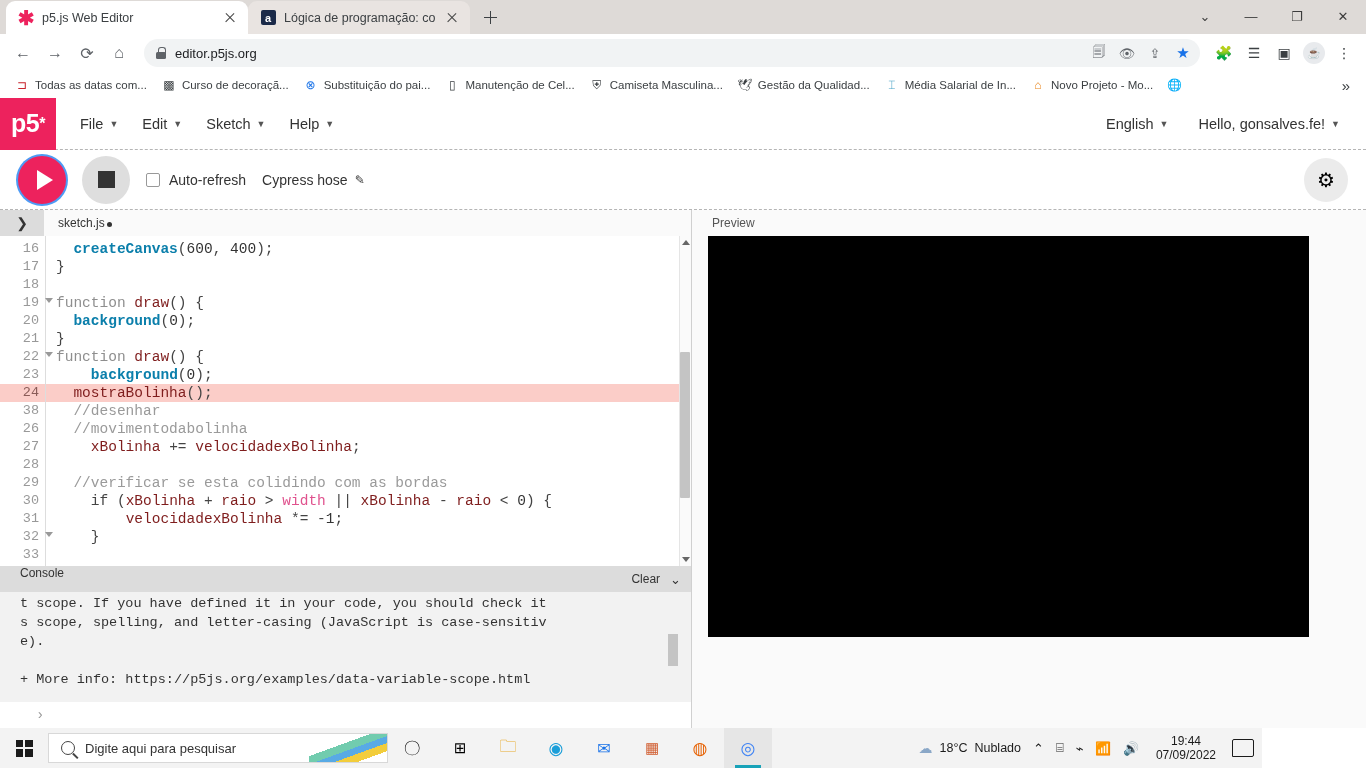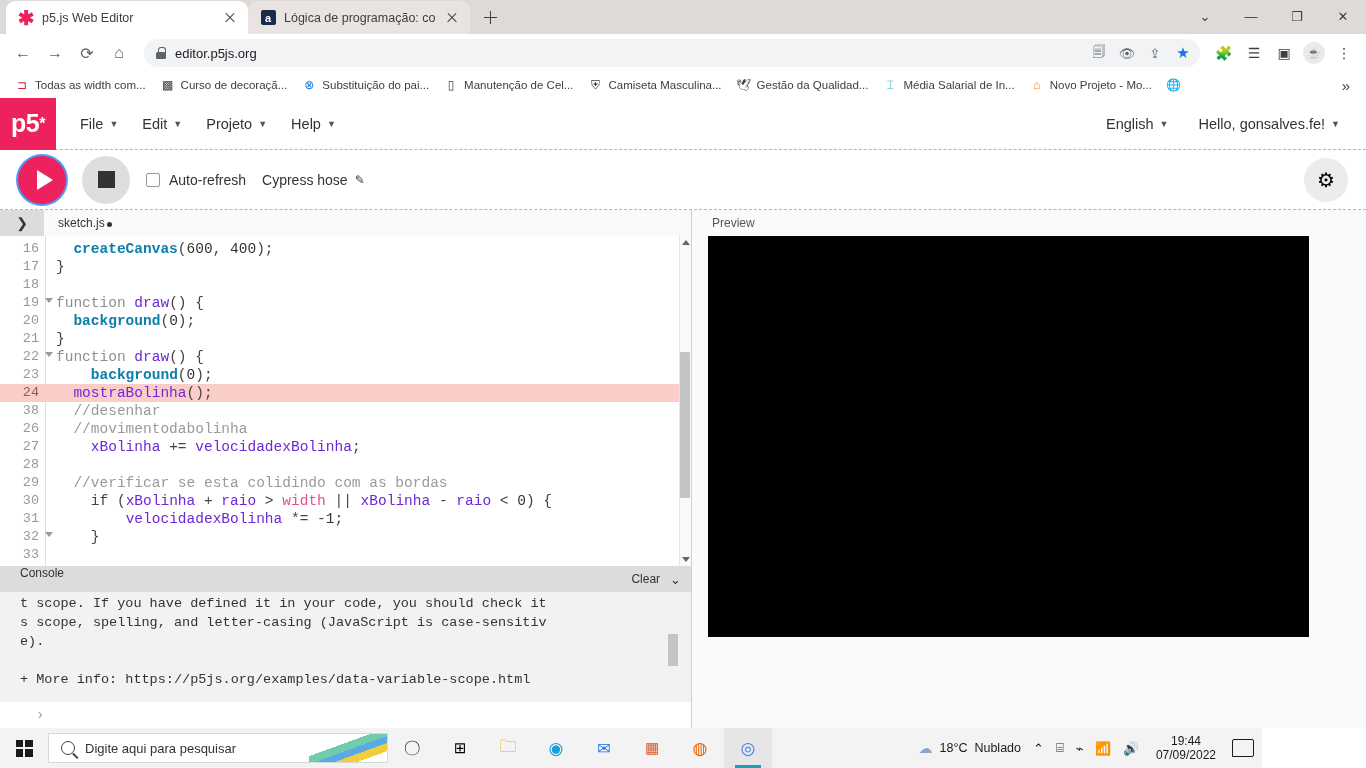--- a/index.html
+++ b/index.html
@@ -104,21 +104,21 @@
   .gutter { width:46px; background:#fff; border-right:1px solid #ddd; padding-top:4px; }
   .gline { height:18px; line-height:18px; text-align:right; padding-right:6px; color:#999; font-size:13.5px; position:relative; }
   .gline.hl { background:#fbcdc8; color:#8a5c58; }
   .fold { position:absolute; right:-8px; top:4px; width:0;height:0;
      border-left:4px solid transparent;border-right:4px solid transparent;border-top:5px solid #999; }
   .codearea { flex:1; padding-top:4px; position:relative; overflow:hidden; }
   .cline { height:18px; line-height:18px; white-space:pre; padding-left:10px; color:#333; }
   .cline.hl { background:#fbcdc8; }
   .tkfn   { color:#0b7fab; font-weight:bold; }
   .tkkw   { color:#8e8e8e; }
-  .tkvar  { color:#6d28d9; }
+  .tkvar  { color:#7f1d1d; }
   .tkcom  { color:#9a9a9a; }
   .tknum  { color:#333; }
   .tkbuiltin { color:#e0528e; }
   .tkplain { color:#444; }
   .ed-scroll { position:absolute; right:0; top:0; width:12px; height:100%; background:#fafafa; border-left:1px solid #e5e5e5;}
   .ed-thumb { position:absolute; right:1px; top:116px; width:10px; height:146px; background:#c4c4c4; border-radius:1px; }
   .sb-arrow { position:absolute; left:2px; width:0;height:0; }
   .sb-up { top:4px; border-left:4px solid transparent;border-right:4px solid transparent;border-bottom:5px solid #666; }
   .sb-dn { bottom:4px; border-left:4px solid transparent;border-right:4px solid transparent;border-top:5px solid #666; }
 
@@ -209,21 +209,21 @@
       <div class="tbi">
           <span class="avatar-ic">☕</span>
         </div>
       <div class="tbi">⋮</div>
     </div>
   </div>
 
   <div class="bookmarks">
     <div class="bm">
       <span class="bm-ic" style="color:#c8232c">⊐</span>
-      <span>Todas as width com...</span>
+      <span>Todas as datas com...</span>
     </div>
     <div class="bm">
       <span class="bm-ic">▩</span>
       <span>Curso de decoraçã...</span>
     </div>
     <div class="bm">
       <span class="bm-ic" style="color:#1a73e8">⊗</span>
       <span>Substituição do pai...</span>
     </div>
     <div class="bm">
@@ -262,21 +262,21 @@
       <div class="p5menu">
         <div class="p5mi">
           <span>File</span>
           <span class="caret">▼</span>
         </div>
         <div class="p5mi">
           <span>Edit</span>
           <span class="caret">▼</span>
         </div>
         <div class="p5mi">
-          <span>Projeto</span>
+          <span>Sketch</span>
           <span class="caret">▼</span>
         </div>
         <div class="p5mi">
           <span>Help</span>
           <span class="caret">▼</span>
         </div>
       </div>
       <div class="p5nav-right">
         <div class="p5mi">
           <span>English</span>

